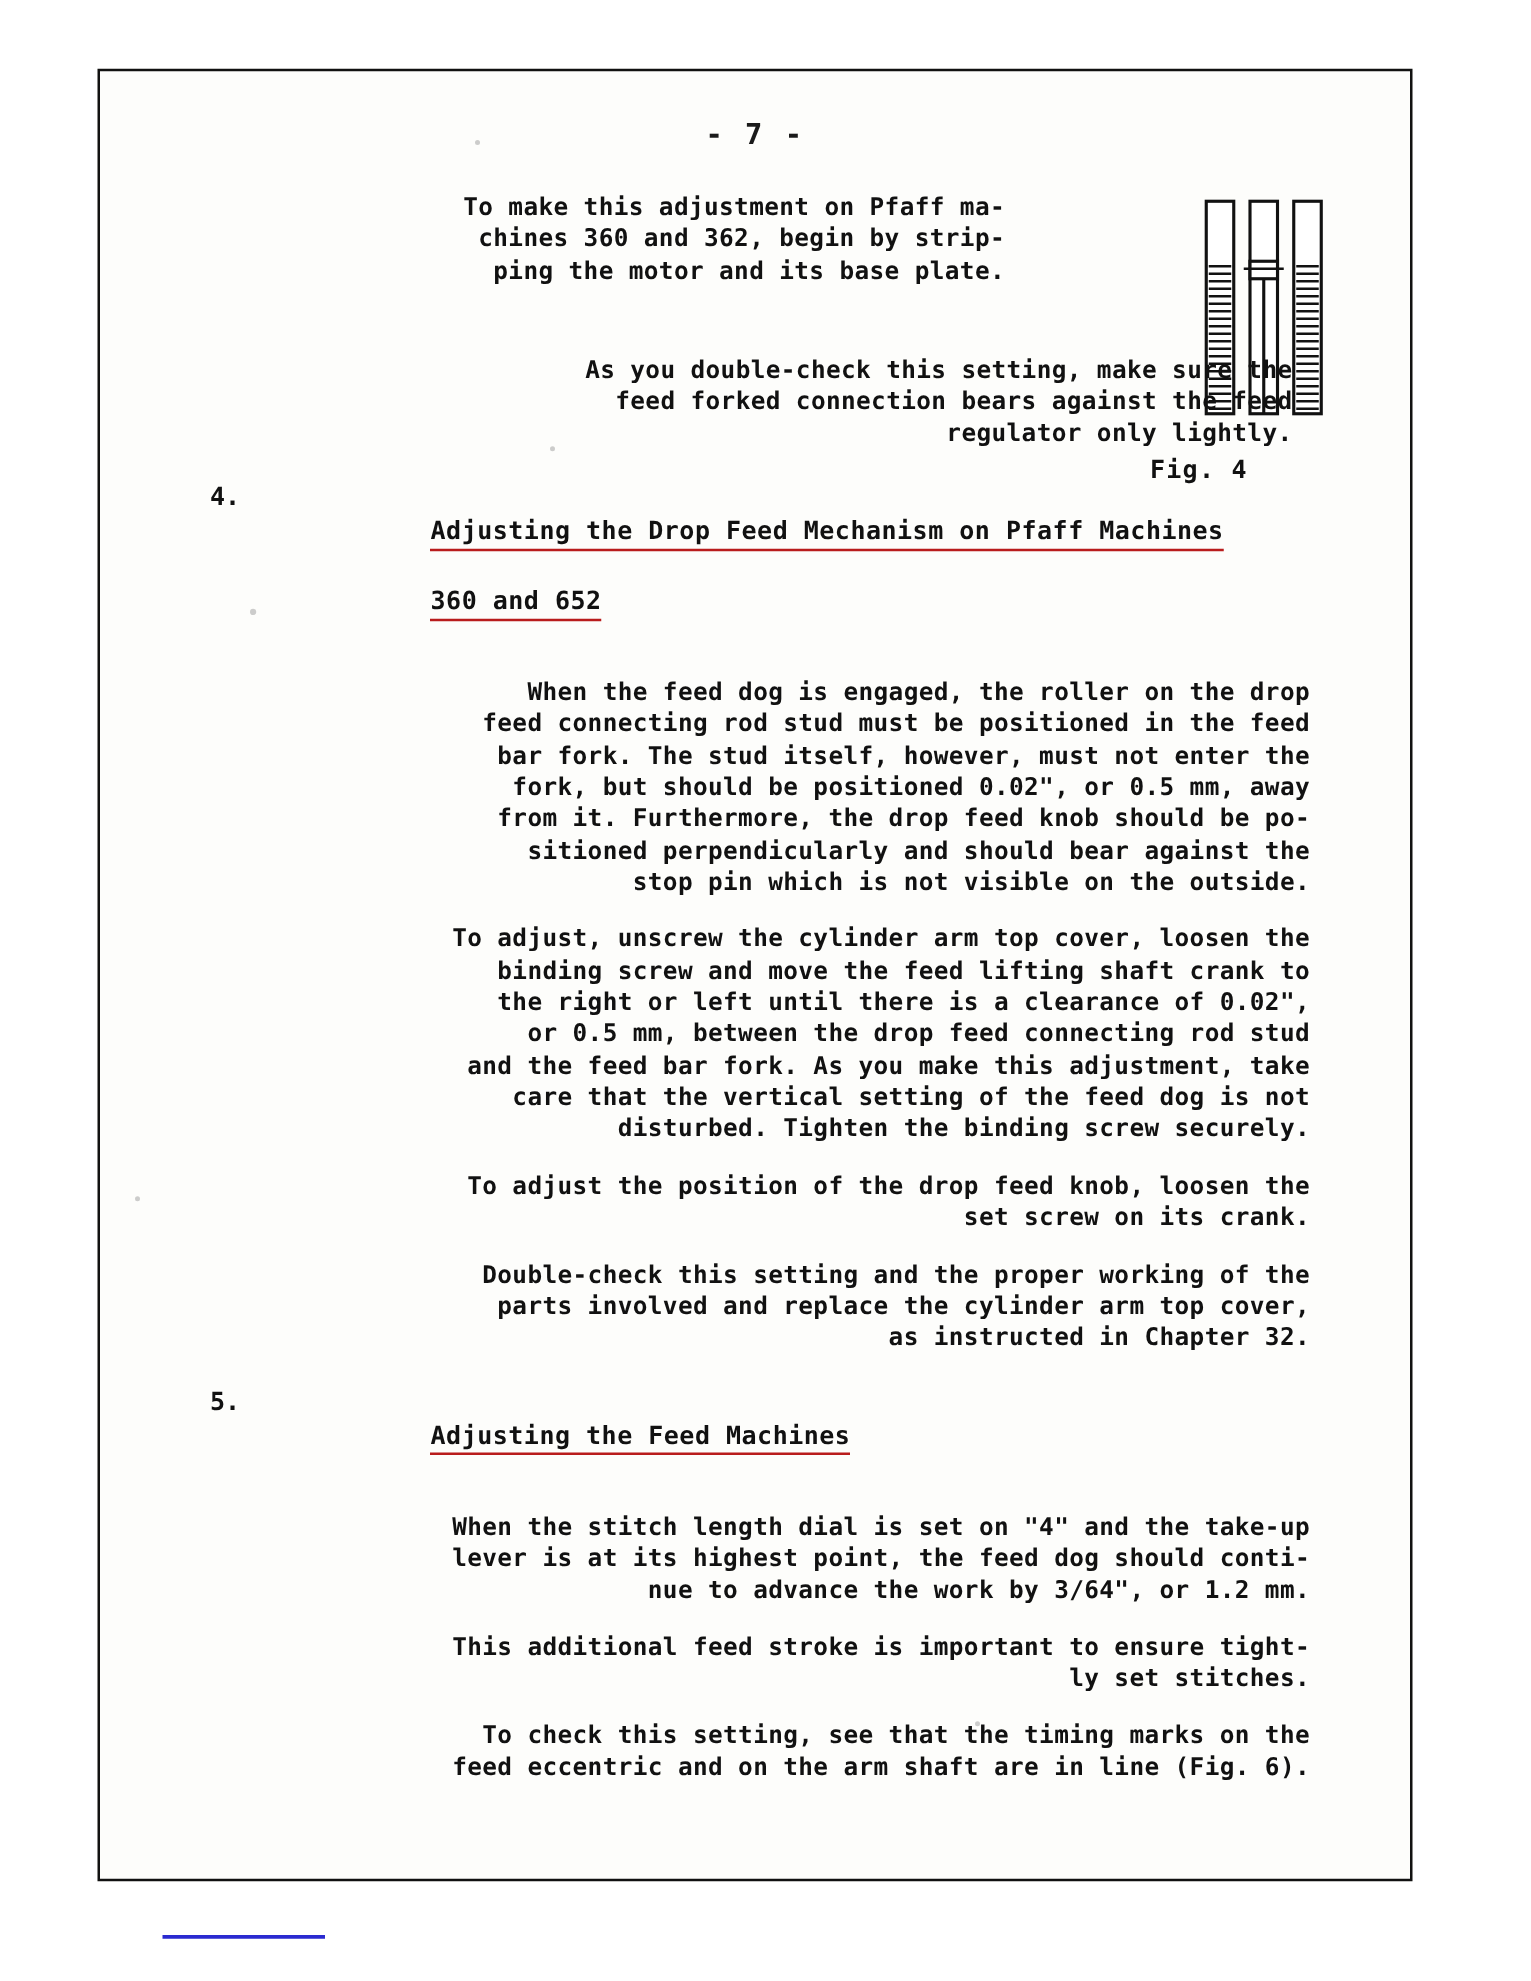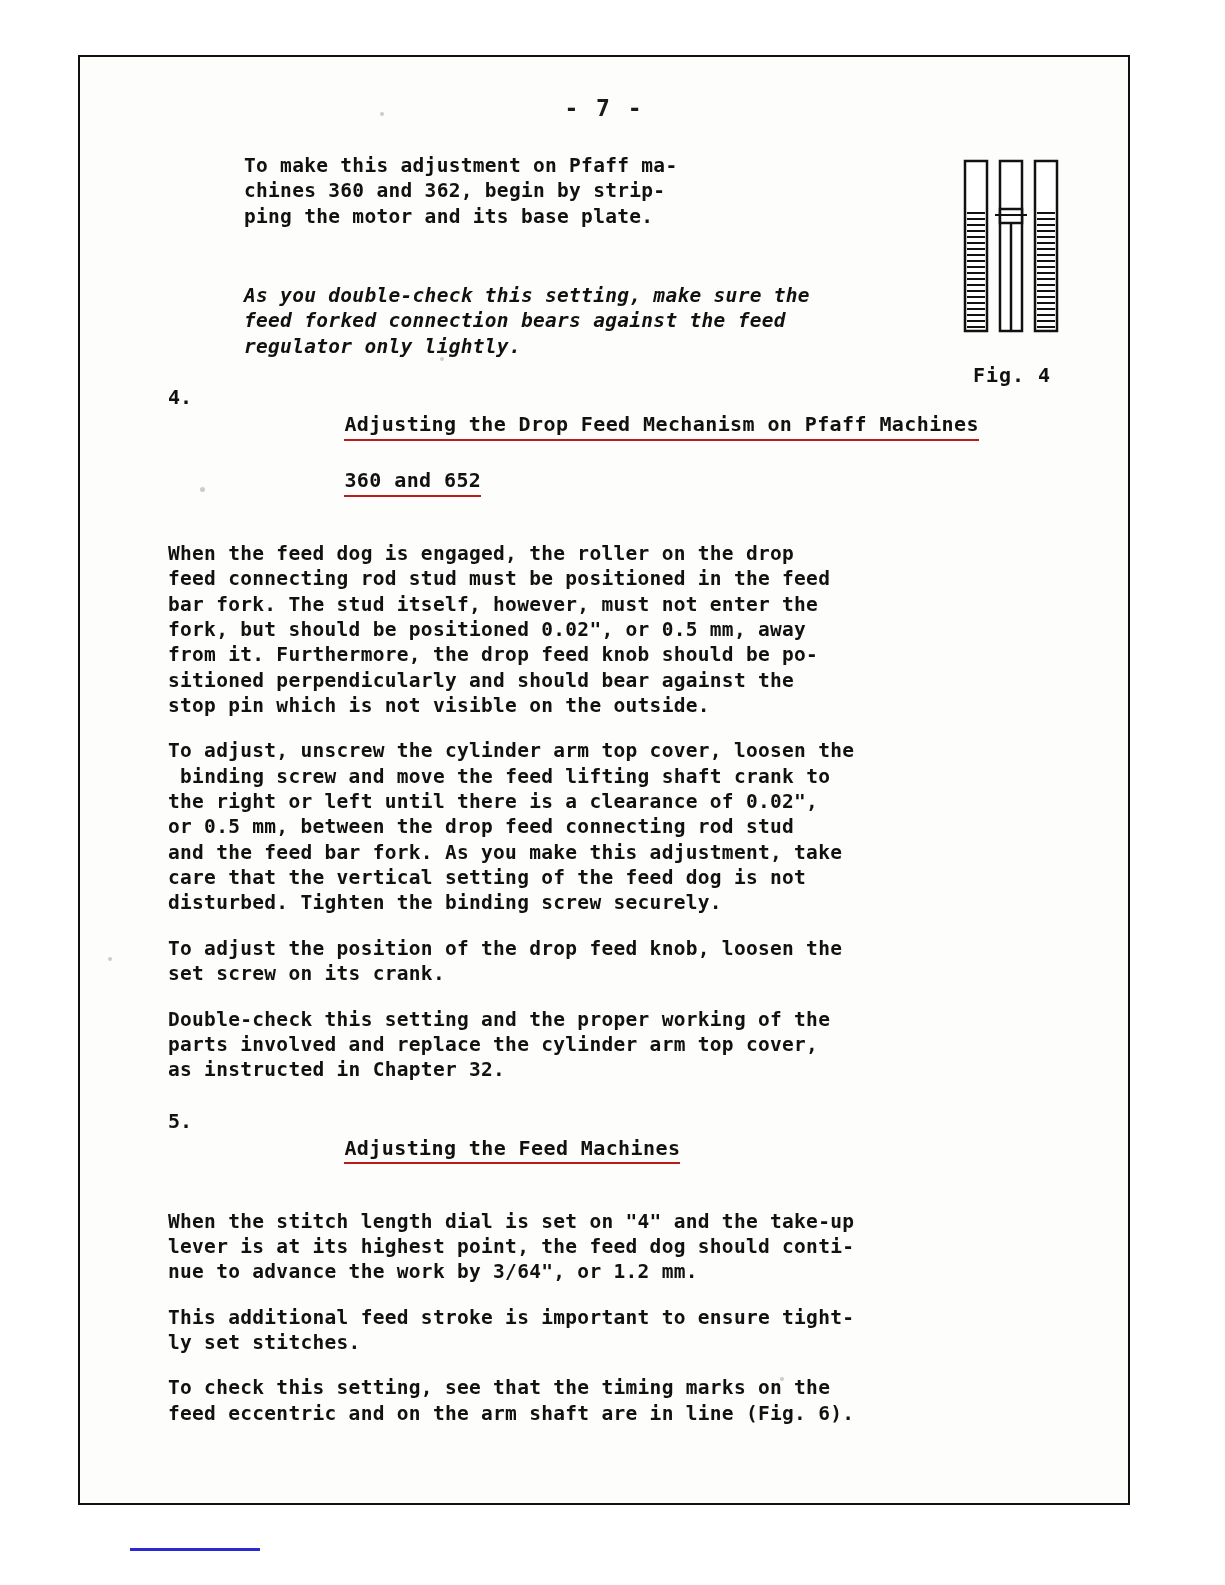--- a/index.html
+++ b/index.html
@@ -54,35 +54,35 @@
 
   p.para {
     margin: 0 0 20px 0;
     font-size: 19.5px;
     line-height: 1.30;
     color: #111111;
     font-weight: 700;
     letter-spacing: 0.3px;
     white-space: pre-wrap;
     font-family: "DejaVu Sans Mono", monospace;
+    text-align: right;
   }
 
   .indent-block {
     margin-left: 76px;
     width: 560px;
   }
 
   .indent-block p.para {
     margin-bottom: 28px;
   }
 
   .wide-indent {
     margin-left: 76px;
     width: 790px;
-    font-style: italic;
   }
 
   .figure-area {
     position: absolute;
     right: 18px;
     top: 100px;
     width: 190px;
     text-align: center;
   }
 
@@ -92,21 +92,21 @@
     margin: 0 auto;
     position: relative;
   }
 
   .fig-caption {
     margin-top: 26px;
     font-size: 20px;
     font-weight: 700;
     letter-spacing: 1px;
     color: #111111;
-    text-align: center;
+    text-align: left;
     padding-right: 6px;
   }
 
   .section-heading {
     display: flex;
     align-items: flex-start;
     margin: 26px 0 18px 0;
   }
   .section-num {
     font-size: 20px;

